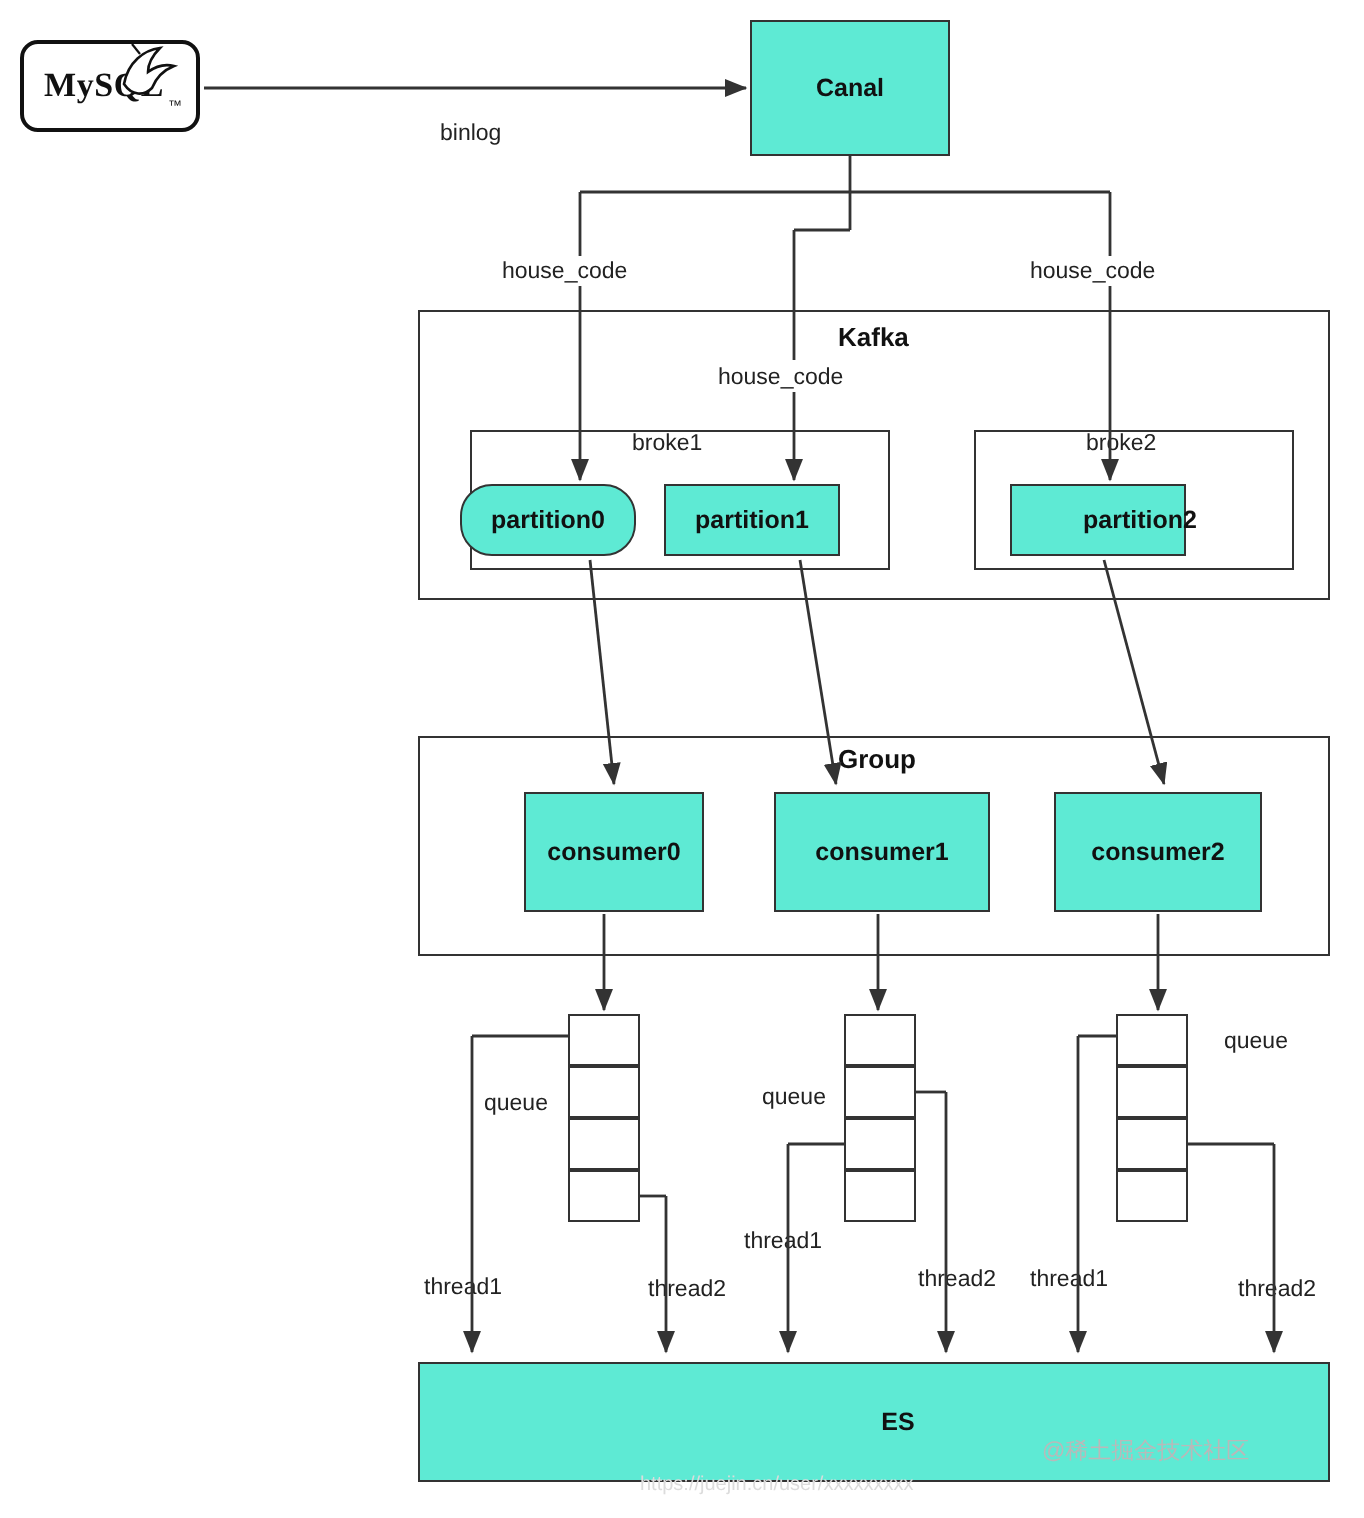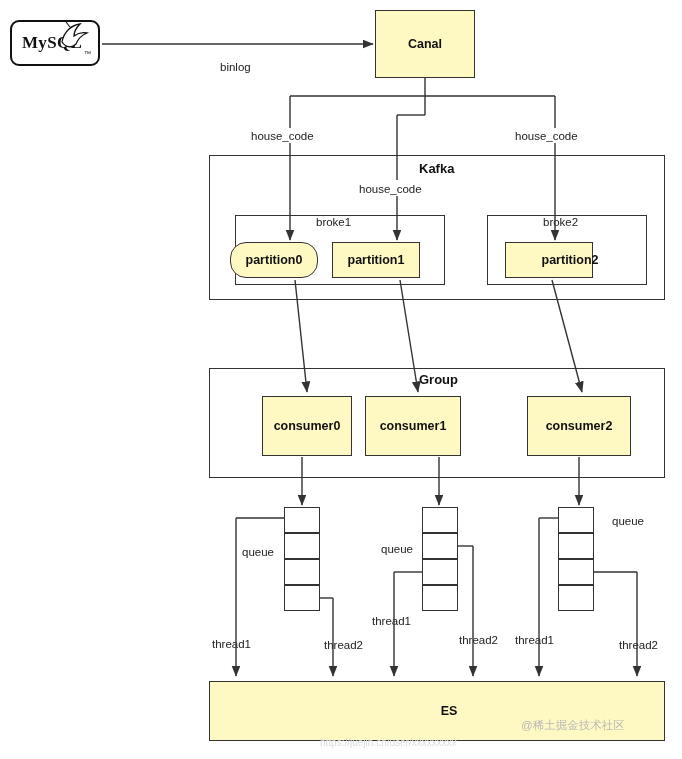--- a/index.html
+++ b/index.html
@@ -13,21 +13,21 @@
   #stage {
     position: relative;
     width: 682px;
     height: 759px;
     background: #ffffff;
     overflow: hidden;
   }
   .box {
     position: absolute;
     border: 1.5px solid #333;
-    background: #fef9c3;
+    background: #5eead4;
     box-sizing: border-box;
   }
   .centered-label {
     display: flex;
     align-items: center;
     justify-content: center;
     font-weight: bold;
     font-size: 12.5px;
     color: #111;
   }
@@ -131,21 +131,21 @@
   <div class="box centered-label" style="left:505px; top:242px; width:88px; height:36px;padding-left:42px;">
     <span>partition2</span>
   </div>
 
   <div class="container" style="left:209px; top:368px; width:456px; height:110px;"></div>
   <div class="title" style="left:419px; top:372px;">Group</div>
 
   <div class="box centered-label" style="left:262px; top:396px; width:90px; height:60px;">
     <span>consumer0</span>
   </div>
-  <div class="box centered-label" style="left:365px; top:396px; width:96px; height:60px;">
+  <div class="box centered-label" style="left:387px; top:396px; width:108px; height:60px;">
     <span>consumer1</span>
   </div>
   <div class="box centered-label" style="left:527px; top:396px; width:104px; height:60px;">
     <span>consumer2</span>
   </div>
 
   <div class="qcell" style="left:284px; top:507px; width:36px; height:26px;"></div>
   <div class="qcell" style="left:284px; top:533px; width:36px; height:26px;"></div>
   <div class="qcell" style="left:284px; top:559px; width:36px; height:26px;"></div>
   <div class="qcell" style="left:284px; top:585px; width:36px; height:26px;"></div>

